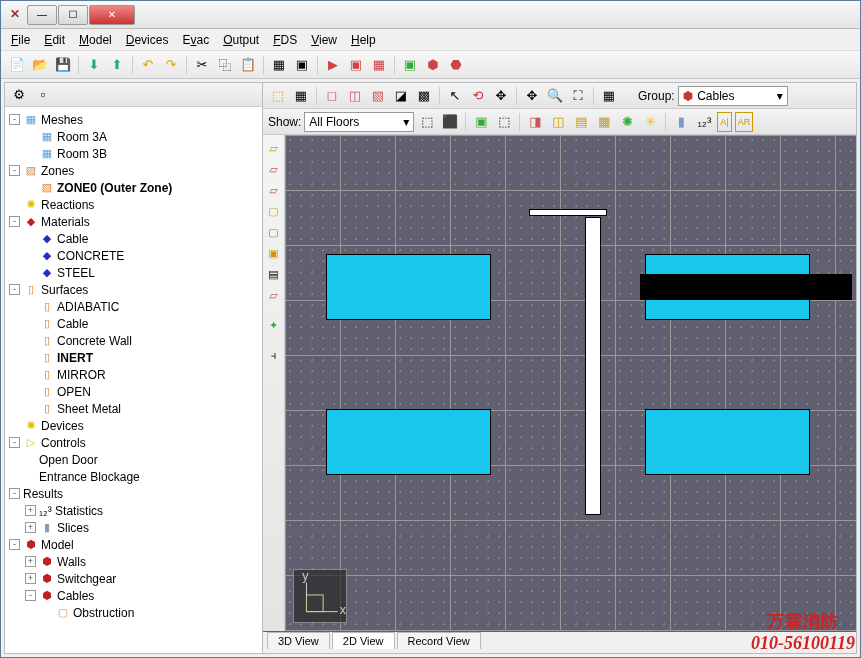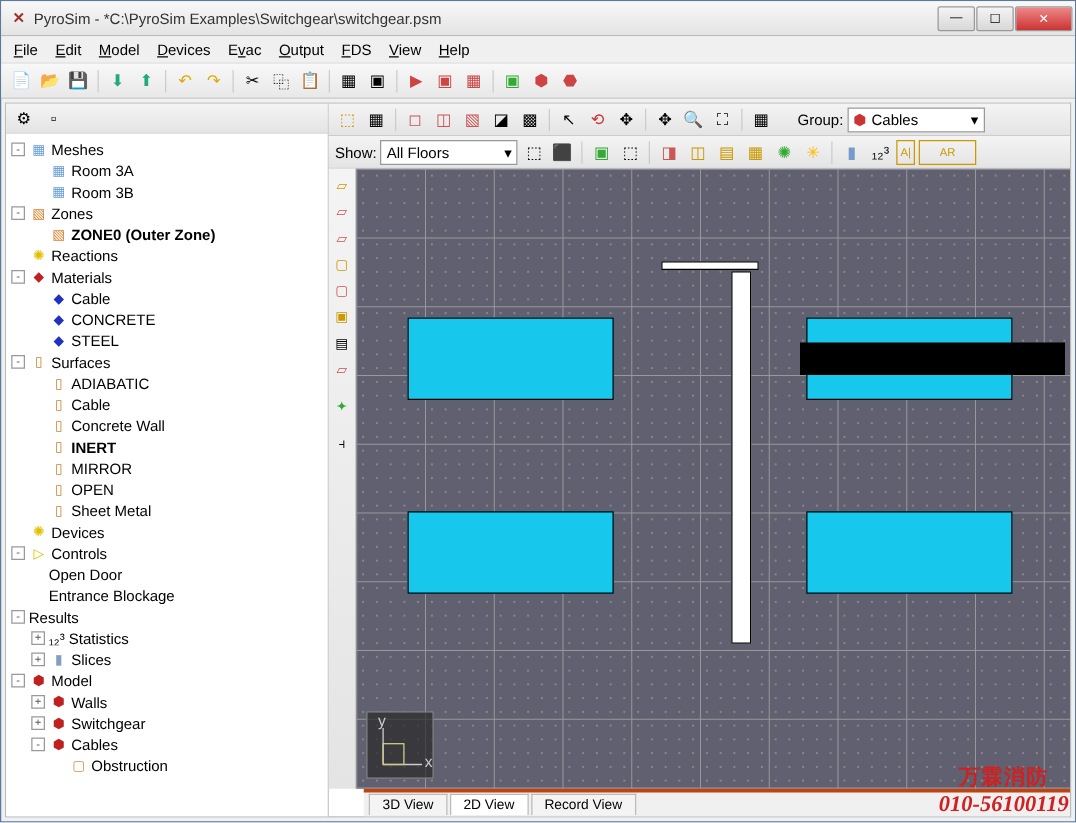--- a/index.html
+++ b/index.html
@@ -54,38 +54,37 @@
   background-position:0 0,0 0,0 0;
 }
 .obj { position:absolute; border:1px solid #000; }
 .cyanbox { background:#18c8ec; }
 .whitebox { background:#fff; }
 .blackbox { background:#000; border:none;}
 .axes { position:absolute; left:8px; bottom:8px; width:54px; height:54px; background:rgba(40,40,40,.7); border:1px solid #888;}
 .axes svg { width:100%; height:100%;}
 
 .statusbar { height:20px; background:#f0f0f0; border-top:1px solid #ccc; padding:2px 6px; display:flex; align-items:center;}
-.tabs-row { height:22px; background:#f0f0f0; border-top:3px solid #c2410c; display:flex; align-items:center; padding:0 4px; gap:2px;margin-left:28px;}
+.tabs-row { height:22px; background:#f0f0f0; border-top:1px solid #c2410c; display:flex; align-items:flex-start; padding:0 4px; gap:2px;}
 .vtab { padding:2px 10px; border:1px solid #bbb; border-bottom:none; background:#f4f4f4; font-size:11px;}
 .vtab.active { background:#fff; }
 
 .watermark { position:absolute; right:6px; bottom:4px; text-align:center; font-family:sans-serif; pointer-events:none; }
 .watermark .l1 { color:#d02020; font-size:17px; font-weight:bold; letter-spacing:1px;}
 .watermark .l2 { color:#d02020; font-size:18px; font-weight:bold; font-style:italic;font-family:Liberation Serif, serif;}
 .watermark .l3 { font-size:18px; font-weight:bold; font-style:italic;}
 .watermark .l3 .r{color:#d02020}.watermark .l3 .o{color:#f0a000}
 </style>
 </head>
 <body>
 
 <div class="window">
 
   <div class="titlebar">
     <div class="titlebar-icon">✕</div>
-    <div class="titlebar-title">PyroSim - *C:\PyroSim Examples\Switchgear\switchgear.psm</div>
     <div class="winbtns">
       <div class="winbtn">—</div>
       <div class="winbtn">☐</div>
       <div class="winbtn close">✕</div>
     </div>
   </div>
 
   <div class="menubar">
     <span><u>F</u>ile</span>
     <span><u>E</u>dit</span>
@@ -325,21 +324,21 @@
         <div class="tbtn" style="color:#c55">◨</div>
         <div class="tbtn" style="color:#c90">◫</div>
         <div class="tbtn" style="color:#c90">▤</div>
         <div class="tbtn" style="color:#c90">▦</div>
         <div class="tbtn" style="color:#3a3">✺</div>
         <div class="tbtn" style="color:#fb0">✳</div>
         <div class="tsep"></div>
         <div class="tbtn" style="color:#79c">▮</div>
         <div class="tbtn">₁₂³</div>
         <div class="tbtn" style="border:1px solid #c90;color:#c90;font-size:9px;width:auto;padding:0 2px">A|</div>
-        <div class="tbtn" style="border:1px solid #c90;color:#c90;font-size:9px;width:auto;padding:0 16px">AR</div>
+        <div class="tbtn" style="border:1px solid #c90;color:#c90;font-size:9px;width:auto;padding:0 2px">AR</div>
       </div>
 
       <div class="canvas-area">
         <div class="left-strip">
           <div class="strip-btn" style="color:#c90">▱</div>
           <div class="strip-btn" style="color:#c55">▱</div>
           <div class="strip-btn" style="color:#c55">▱</div>
           <div class="strip-btn" style="color:#c90">▢</div>
           <div class="strip-btn" style="color:#c55">▢</div>
           <div class="strip-btn" style="color:#c90">▣</div>

